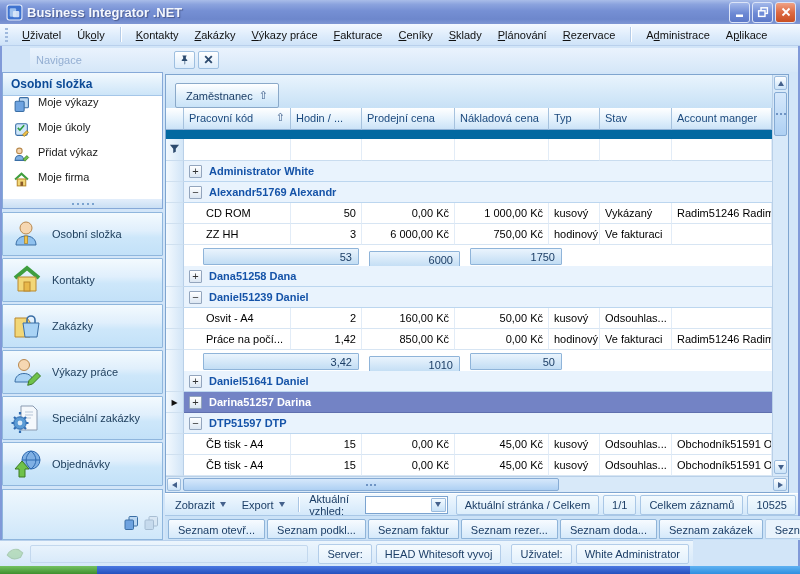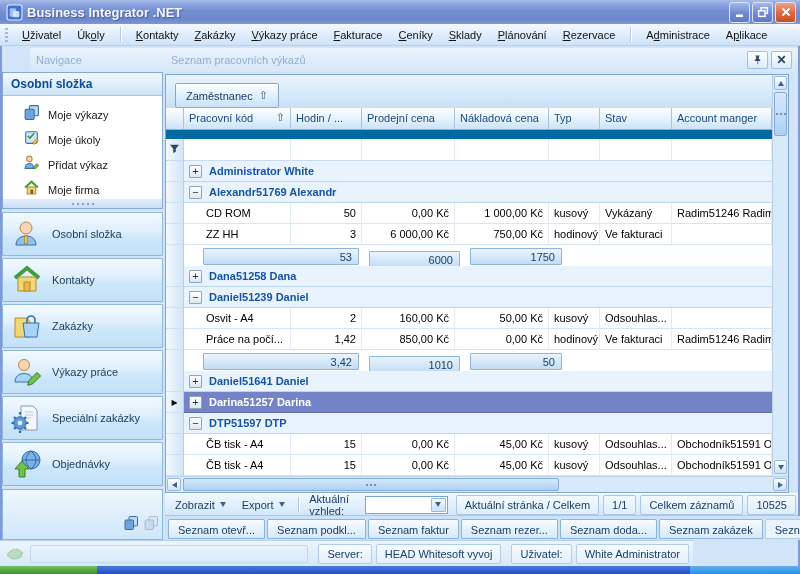--- a/index.html
+++ b/index.html
@@ -39,21 +39,21 @@
   .cap-main{left:165px;width:633px;}
   .cap-title{flex:1;}
   .capbtn{width:21px;height:18px;margin-left:3px;border:1px solid #9ebfe0;border-radius:2px;
     background:linear-gradient(#ffffff,#dcecfb);display:inline-flex;align-items:center;justify-content:center;}
   .capbtn svg{width:11px;height:11px;}
 
   
   .navpanel{position:absolute;left:2px;top:72px;width:161px;height:137px;background:#fff;border:1px solid #86a9d8;}
   .navhead{height:23px;background:linear-gradient(#f2f9fe,#cde5f8);border-bottom:1px solid #a5c6e8;
     font-weight:bold;color:#0c4a96;display:flex;align-items:center;padding-left:8px;font-size:12px;}
-  .nav-item{height:25px;display:flex;align-items:flex-end;gap:8px;padding-left:20px;color:#1a1a1a;cursor:default;}
+  .nav-item{height:25px;display:flex;align-items:flex-start;gap:8px;padding-left:10px;color:#1a1a1a;cursor:default;}
   .nicon{width:17px;height:17px;display:inline-flex;}
   .nicon svg{width:17px;height:17px;}
   .splitter{position:absolute;left:0;bottom:0;width:159px;height:9px;
     background:linear-gradient(#e3eefb,#c9dff4);display:flex;align-items:center;justify-content:center;gap:3px;}
   .splitter i{width:2px;height:2px;background:#7ba3cf;display:block;}
   .stack{position:absolute;left:2px;top:212px;width:161px;}
   .stack-btn{height:44px;margin-bottom:2px;border:1px solid #8fb6dd;border-radius:1px;
     background:linear-gradient(#f3fafe 0%,#e0effc 42%,#cde7fa 58%,#c3e1f8 100%);
     display:flex;align-items:center;gap:9px;padding-left:8px;color:#21415f;cursor:default;}
   .sicon{width:32px;height:32px;display:inline-flex;}
@@ -206,21 +206,20 @@
       </span>
   </div>
 
   <div class="sideb" style="left:0;"></div>
   <div class="sideb" style="left:798px;"></div>
 
   <div class="capbar cap-side">
     <span class="cap-title">Navigace</span>
   </div>
   <div class="capbar cap-main">
-    <span class="cap-title">Seznam pracovních výkazů</span>
     <span class="capbtn">
       <span><svg viewBox="0 0 16 16" width="11" height="11">
             <path d="M5 2h6v1.2l-1 .6V7l2 1.6V10H9v4.2L8.5 15.5 8 14.2V10H4V8.6L6 7V3.8l-1-.6z" fill="#2c4a6e"></path>
           </svg></span>
     </span>
     <span class="capbtn">
       <span><svg viewBox="0 0 10 10" width="10" height="10">
             <path d="M2 2l6 6M8 2l-6 6" stroke="#2c4a6e" stroke-width="1.7"></path>
           </svg></span>
     </span>

